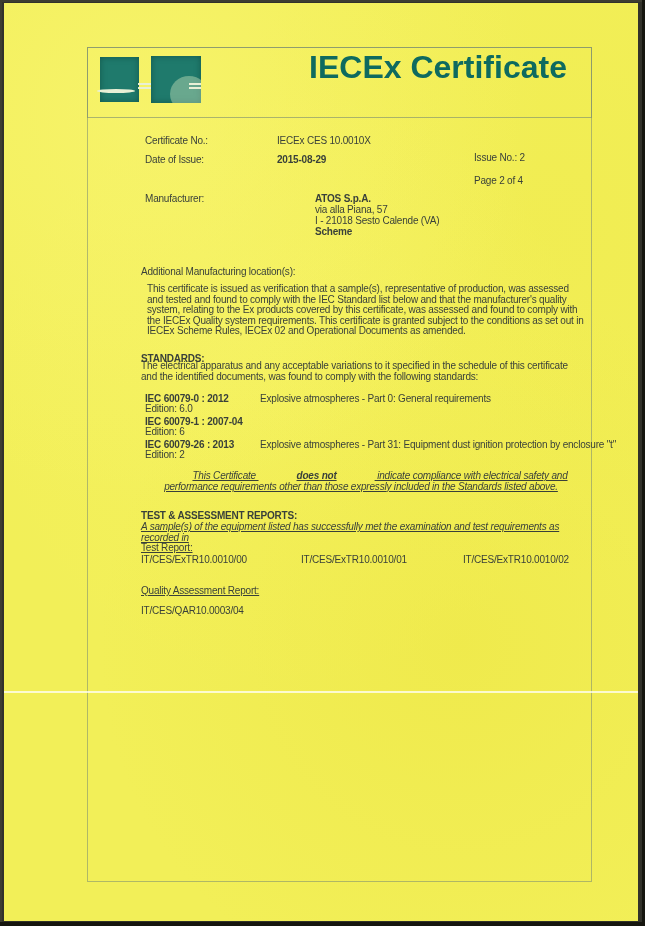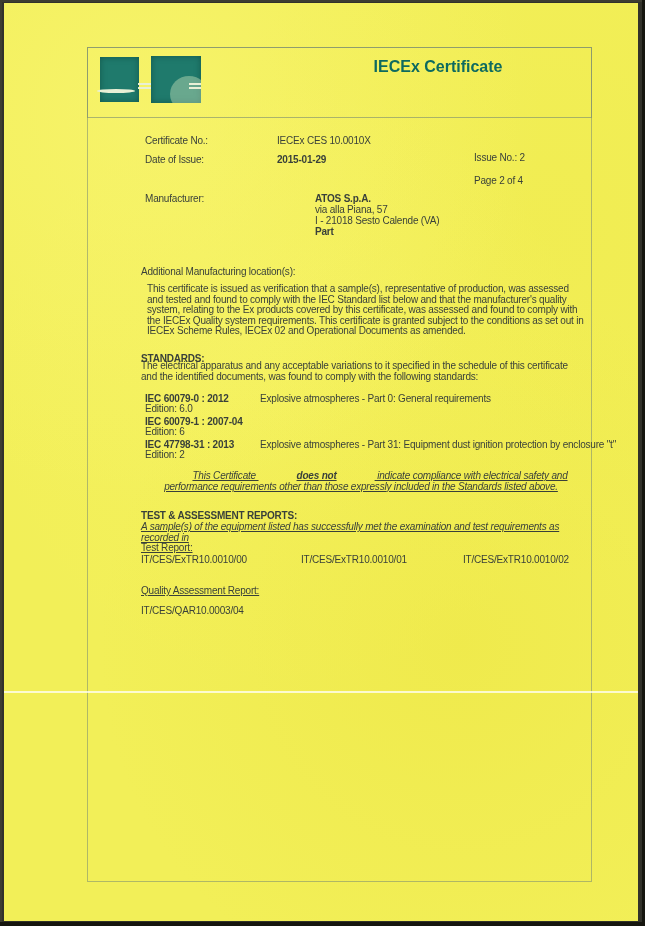--- a/index.html
+++ b/index.html
@@ -27,21 +27,21 @@
     position:absolute; left:87px; top:47px; width:505px; height:71px;
     border:1px solid rgba(120,138,114,.6);
   }
   .fold-line {
     position:absolute; left:4px; right:7px; top:691px; height:2px;
     background:rgba(255,255,250,.75);
   }
   .title {
     position:absolute; left:215px; top:52px; width:370px;
     text-align:center; color:#0e6a5f; font-weight:bold;
-    font-size:16px; line-height:30px; letter-spacing:0px;
+    font-size:32px; line-height:30px; letter-spacing:0px;
   }
   
   .logo { position:absolute; background:#1f7a6c; color:#e9f0d6;
           box-shadow: inset 0 0 6px rgba(10,60,50,.55); }
   .logo-iec  { left:100px; top:57px; width:39px; height:45px; }
   .logo-iec .txt { display:block; text-align:center; font-weight:bold;
                    font-size:15px; letter-spacing:.3px; margin-top:5px; }
   .logo-iec .bars { display:block; margin:4px auto 0; width:29px; height:7px;
     background:repeating-linear-gradient(to bottom,#e9f0d6 0 1.6px, transparent 1.6px 4.2px); }
   .logo-iec .dot { position:absolute; right:4px; bottom:9px; width:4px; height:4px;
@@ -83,47 +83,47 @@
   </div>
 
   <div class="title">
     <div>IECEx Certificate</div>
   </div>
 
   <span class="t" style="left:107px;top:136px">Certificate No.:</span>
   <span class="t" style="left:239px;top:136px">IECEx CES 10.0010X</span>
 
   <span class="t" style="left:107px;top:155px">Date of Issue:</span>
-  <span class="t b" style="left:239px;top:155px">2015-01-29</span>
+  <span class="t b" style="left:239px;top:155px">2015-08-29</span>
   <span class="t" style="left:436px;top:153px">Issue No.: 2</span>
   <span class="t" style="left:436px;top:176px">Page 2 of 4</span>
 
   <span class="t" style="left:107px;top:194px">Manufacturer:</span>
   <div class="t" style="left:239px;top:193px">
     <span class="mfr-line b">ATOS S.p.A.</span>
     <span class="mfr-line">via alla Piana, 57</span>
     <span class="mfr-line">I - 21018 Sesto Calende (VA)</span>
-    <span class="mfr-line b">Part</span>
+    <span class="mfr-line b">Scheme</span>
   </div>
 
   <span class="t" style="left:103px;top:267px">Additional Manufacturing location(s):</span>
 
   <div class="t wrap para" style="left:103px;top:284px">This certificate is issued as verification that a sample(s), representative of production, was assessed and tested and found to comply with the IEC Standard list below and that the manufacturer's quality system, relating to the Ex products covered by this certificate, was assessed and found to comply with the IECEx Quality system requirements. This certificate is granted subject to the conditions as set out in IECEx Scheme Rules, IECEx 02 and Operational Documents as amended.</div>
 
   <span class="t b" style="left:103px;top:354px">STANDARDS:</span>
   <div class="t wrap" style="left:103px;top:361px;width:482px">The electrical apparatus and any acceptable variations to it specified in the schedule of this certificate and the identified documents, was found to comply with the following standards:</div>
 
   <span class="t b" style="left:107px;top:394px">IEC 60079-0 : 2012</span>
   <span class="t" style="left:107px;top:404px">Edition: 6.0</span>
   <span class="t" style="left:222px;top:394px">Explosive atmospheres - Part 0: General requirements</span>
 
   <span class="t b" style="left:107px;top:417px">IEC 60079-1 : 2007-04</span>
   <span class="t" style="left:107px;top:427px">Edition: 6</span>
 
-  <span class="t b" style="left:107px;top:440px">IEC 47798-31 : 2013</span>
+  <span class="t b" style="left:107px;top:440px">IEC 60079-26 : 2013</span>
   <span class="t" style="left:107px;top:450px">Edition: 2</span>
   <span class="t" style="left:222px;top:440px">Explosive atmospheres - Part 31: Equipment dust ignition protection by enclosure "t"</span>
 
   <div class="t wrap i" style="left:103px;top:471px;width:478px;text-align:center">
     <span>This Certificate </span><b>does not</b><span> indicate compliance with electrical safety and performance requirements other than those expressly included in the Standards listed above.</span>
   </div>
 
   <span class="t b" style="left:103px;top:511px">TEST &amp; ASSESSMENT REPORTS:</span>
   <div class="t wrap i" style="left:103px;top:522px;width:482px">A sample(s) of the equipment listed has successfully met the examination and test requirements as recorded in</div>
 

